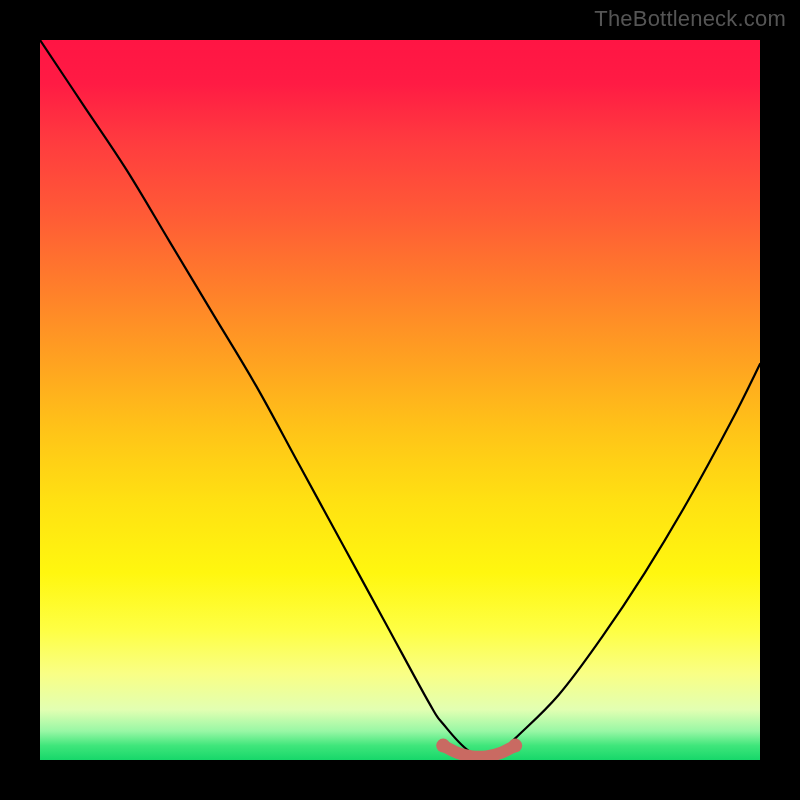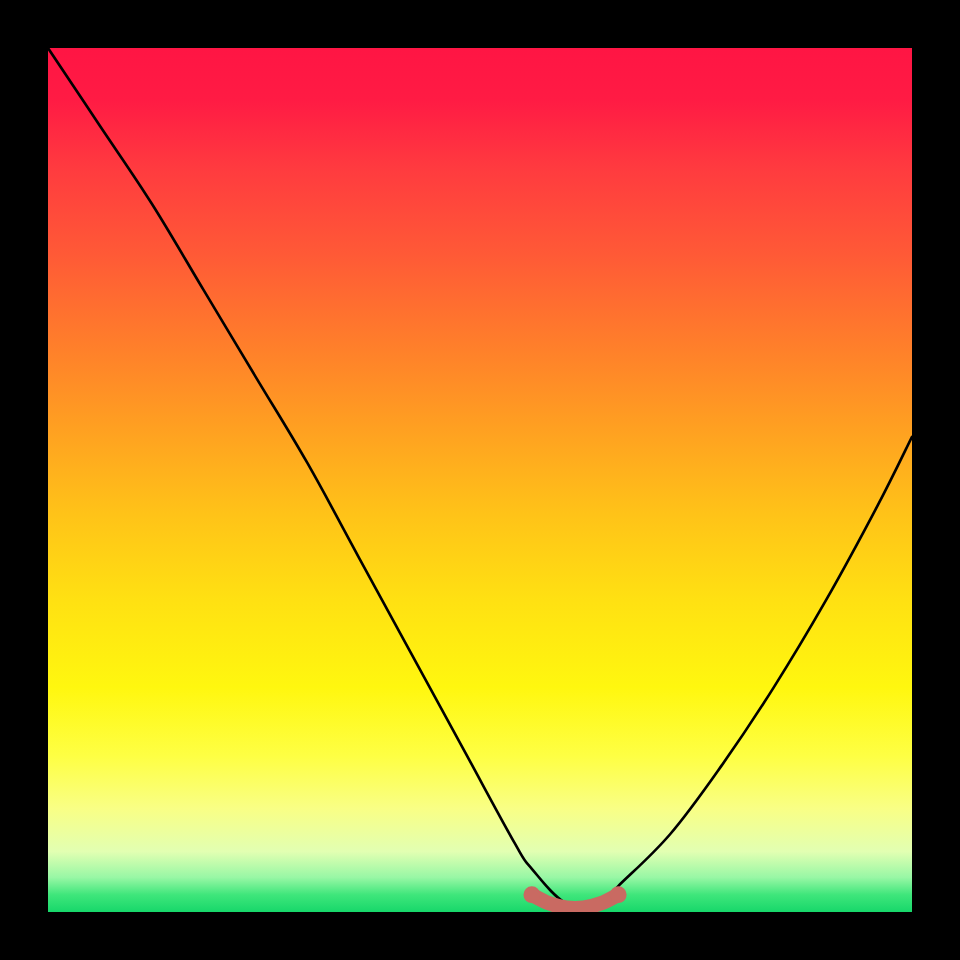--- a/index.html
+++ b/index.html
@@ -61,20 +61,21 @@
     position: absolute;
     inset: 0;
     width: 100%;
     height: 100%;
   }
 </style>
 </head>
 <body>
 
 <div class="frame">
+  <div class="watermark">TheBottleneck.com</div>
 
   <div class="plot">
     <div class="gradient"></div>
     <svg class="curve" viewBox="0 0 720 720" preserveAspectRatio="none">
       <path d="M 0 0 C 7.775999999999999 11.66399999999999, 27.647999999999996 41.47199999999995, 43.199999999999996 64.79999999999995 C 58.751999999999995 88.12799999999996, 70.84799999999998 104.97600000000001, 86.39999999999999 129.60000000000002 C 101.952 154.22400000000005, 114.048 175.68000000000004, 129.6 201.60000000000002 C 145.152 227.52, 157.248 247.68000000000004, 172.79999999999998 273.6 C 188.35199999999998 299.52, 200.448 318.38399999999996, 216 345.59999999999997 C 231.552 372.816, 243.648 396.288, 259.2 424.8 C 274.752 453.312, 286.84799999999996 475.488, 302.4 504 C 317.952 532.5120000000001, 330.04799999999994 554.6880000000001, 345.59999999999997 583.2 C 361.152 611.712, 378.432 644.256, 388.8 662.4 C 399.168 680.544, 395.42400000000004 674.928, 403.20000000000005 684 C 410.97600000000006 693.072, 421.632 707.616, 432 712.8 C 442.368 717.9839999999999, 453.024 715.3919999999999, 460.8 712.8 C 468.576 710.208, 464.83200000000005 708.7679999999999, 475.20000000000005 698.4 C 485.56800000000004 688.032, 502.84799999999996 673.344, 518.4 655.2 C 533.952 637.056, 546.048 619.6320000000001, 561.6 597.6 C 577.152 575.568, 589.2479999999999 557.424, 604.8 532.8 C 620.352 508.17599999999993, 632.448 488.016, 648 460.8 C 663.552 433.584, 678.2399999999999 406.22400000000005, 691.1999999999999 381.6 C 704.16 356.976, 714.816 334.36799999999994, 720 323.99999999999994" fill="none" stroke="#000" stroke-width="2.2" stroke-linecap="round" stroke-linejoin="round" id="curve-path"></path>
       <path d="M 403.20000000000005 705.6 C 405.79200000000003 706.896, 412.416 710.856, 417.59999999999997 712.8 C 422.78399999999993 714.7439999999999, 426.816 715.752, 432 716.4 C 437.184 717.048, 441.21599999999995 717.048, 446.4 716.4 C 451.584 715.752, 455.616 714.7439999999999, 460.8 712.8 C 465.98400000000004 710.856, 472.60800000000006 706.896, 475.20000000000005 705.6" fill="none" stroke="#c96a62" stroke-width="12" stroke-linecap="round" stroke-linejoin="round" id="highlight-path"></path>
       <circle r="7" fill="#c96a62" id="hl-dot-a" cx="403.20000000000005" cy="705.6"></circle>
       <circle r="7" fill="#c96a62" id="hl-dot-b" cx="475.20000000000005" cy="705.6"></circle>
     </svg>
   </div>

